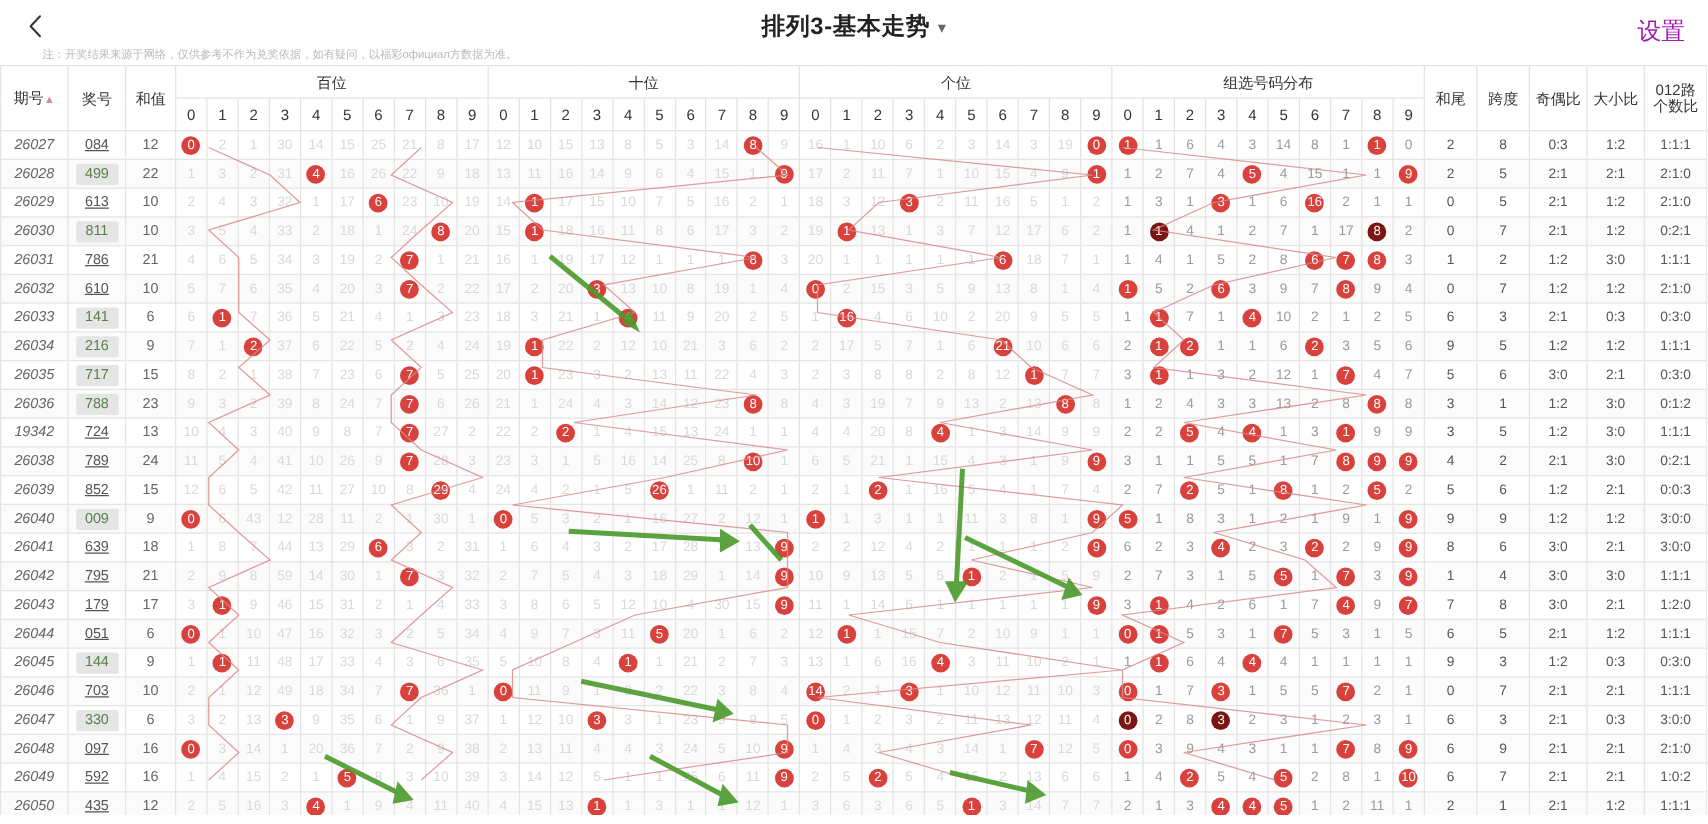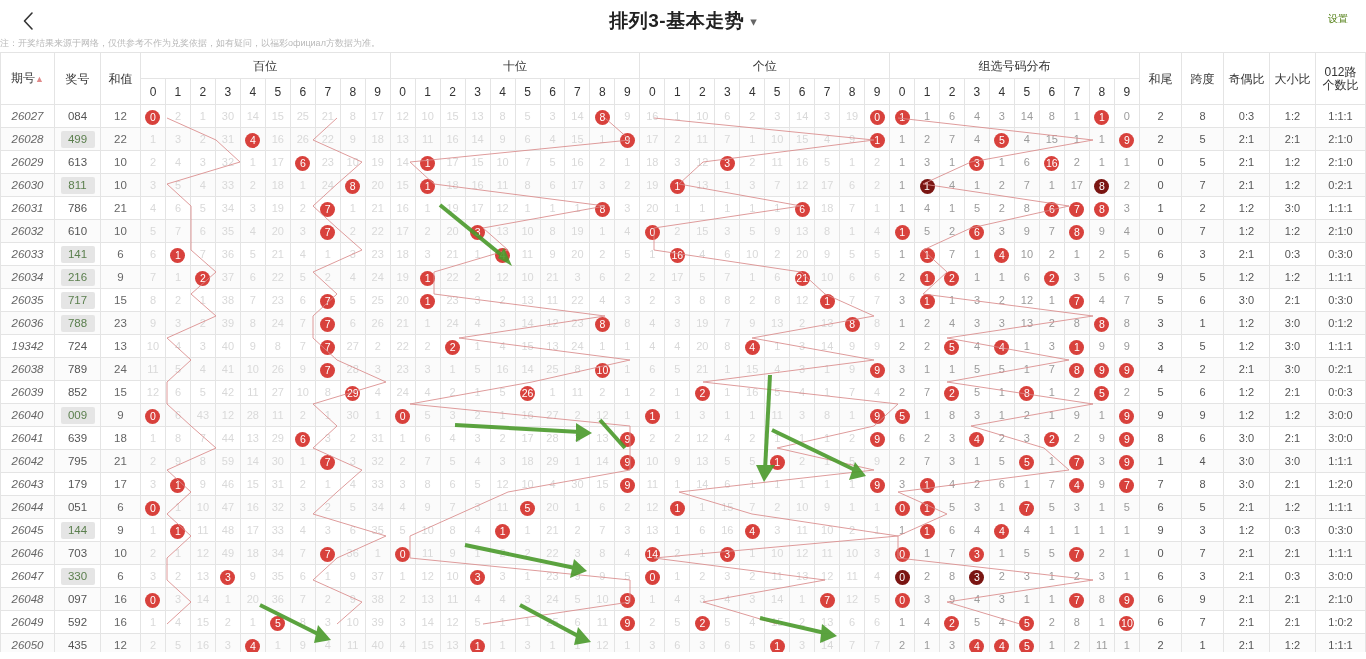--- a/index.html
+++ b/index.html
@@ -28,24 +28,24 @@
     display: flex; align-items: center; justify-content: center;
     gap: 6px; pointer-events: none;
   }
   .title {
     font-size: 19px; font-weight: bold; color: #222;
     letter-spacing: 0.5px;
   }
   .chev { color: #666; font-size: 13px; pointer-events:auto; cursor:pointer;}
   .settings {
     position: absolute; right: 18px; top: 12px;
-    font-size: 10px; color: #4d7c0f; cursor: pointer;
+    font-size: 19px; color: #a21caf; cursor: pointer;
   }
   .notice {
-    font-size: 9px; color: #b9b9b9; 
+    font-size: 9px; color: #b9b9b9; padding-left: 34px;
     margin-top: -6px; margin-bottom: 2px; height: 14px; line-height: 14px;
   }
 
   
   .table-wrap { width: 1366px; height: 600px; overflow: hidden; }
   table.grid {
     border-collapse: collapse;
     table-layout: fixed;
     width: 1366px;
     font-size: 11.5px;
@@ -77,21 +77,21 @@
   .col-span  { width: 42px; }
   .col-oe    { width: 46px; }
   .col-bs    { width: 46px; }
   .col-012   { width: 50px; }
 
   tbody tr:nth-child(even) td { background: #fafafa; }
   tbody tr td { background: #fff; }
   tbody tr:nth-child(even) td { background: #fbfbfb; }
 
   td.issue { color: #666; font-style: italic; }
-  td.prize { font-weight: normal; }
+  td.prize { font-weight: normal; text-decoration: underline; }
   .prize-badge {
     display: inline-block; min-width: 34px; padding: 0 4px;
     background: #e5e5e5; color: #5b7f4e; border-radius: 2px;
     line-height: 17px; font-size: 11.5px;
   }
   td.sum { color: #666; }
   td.num { color: #d9d9d9; font-size: 11px; }
   .ball {
     display: inline-block;
     width: 15px; height: 15px; line-height: 15px;

